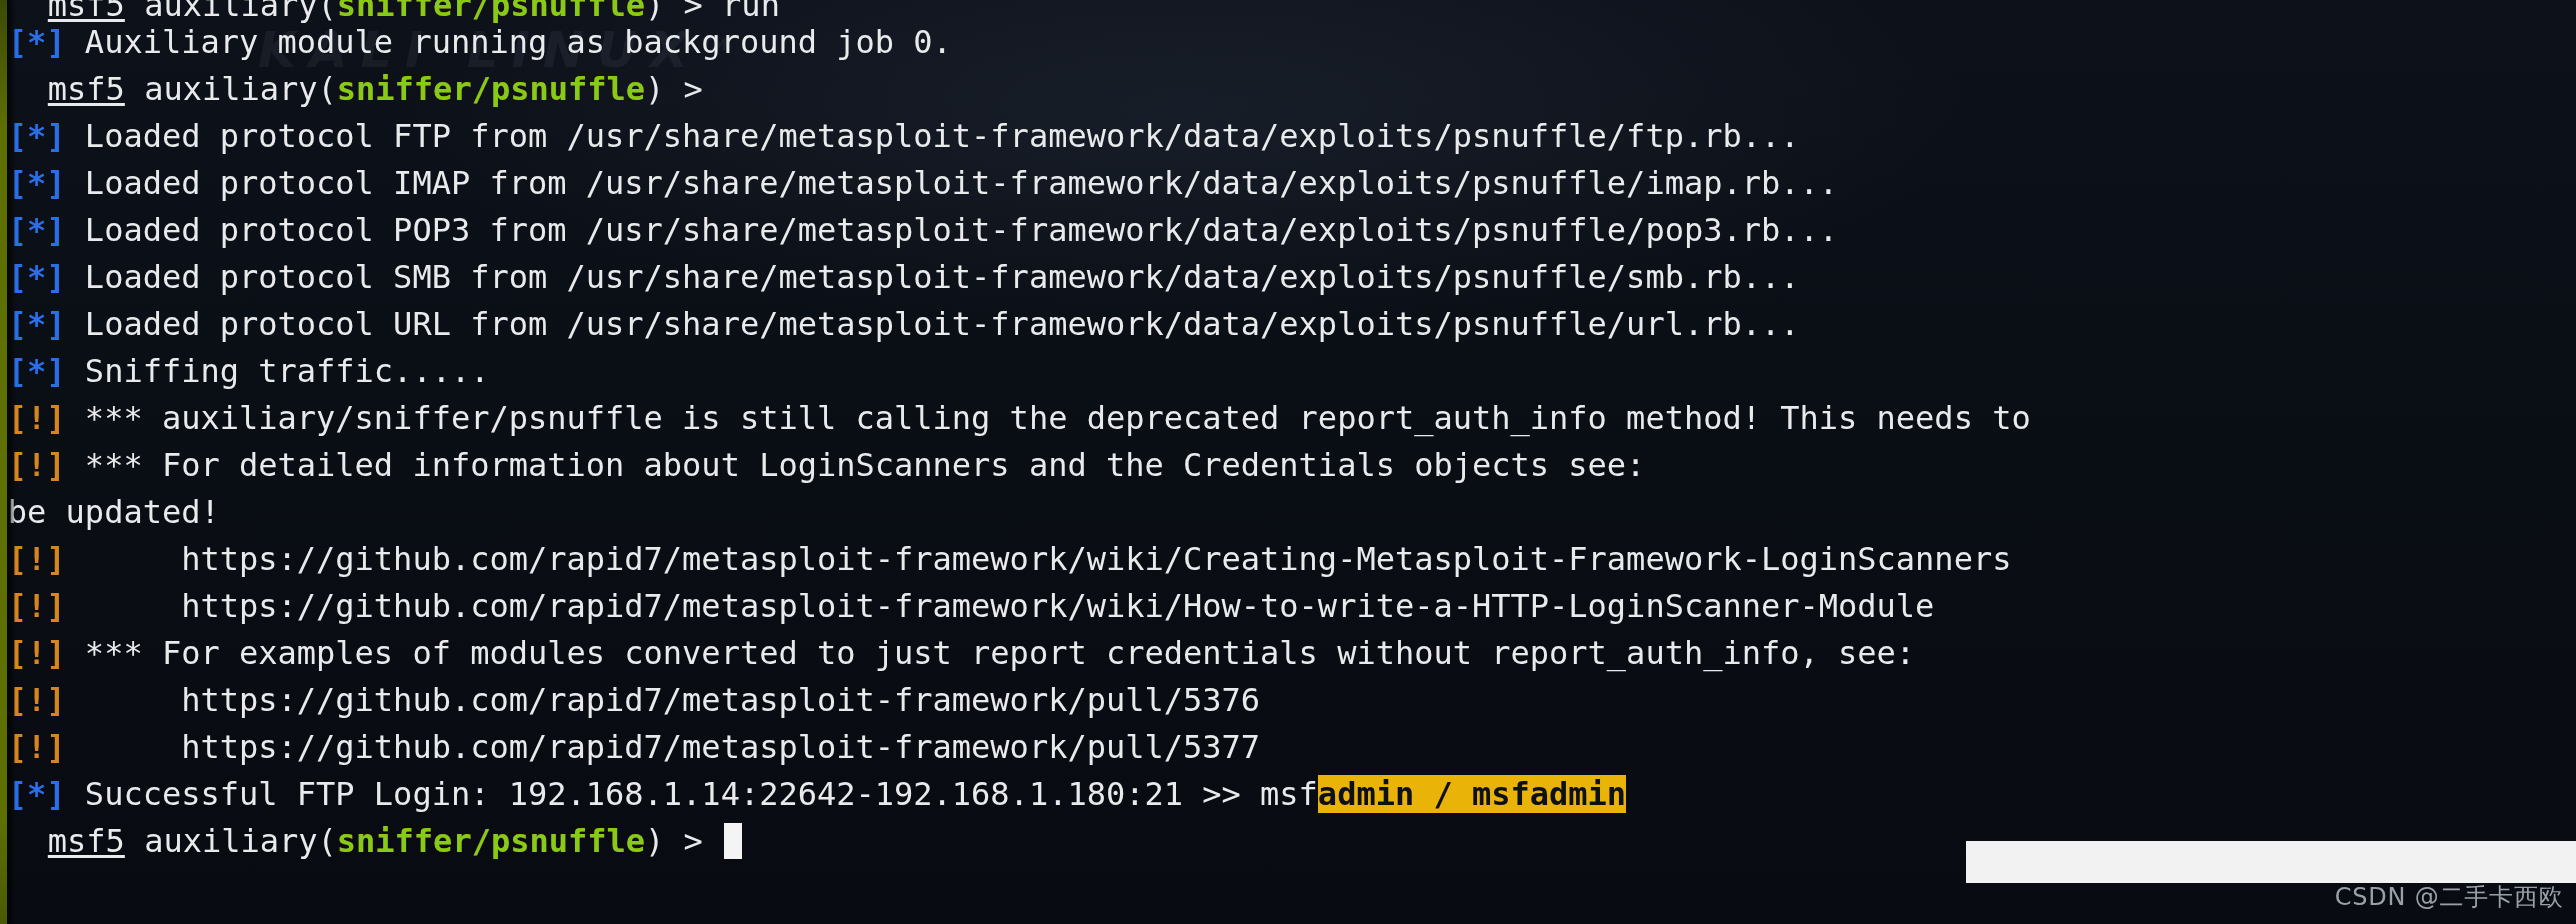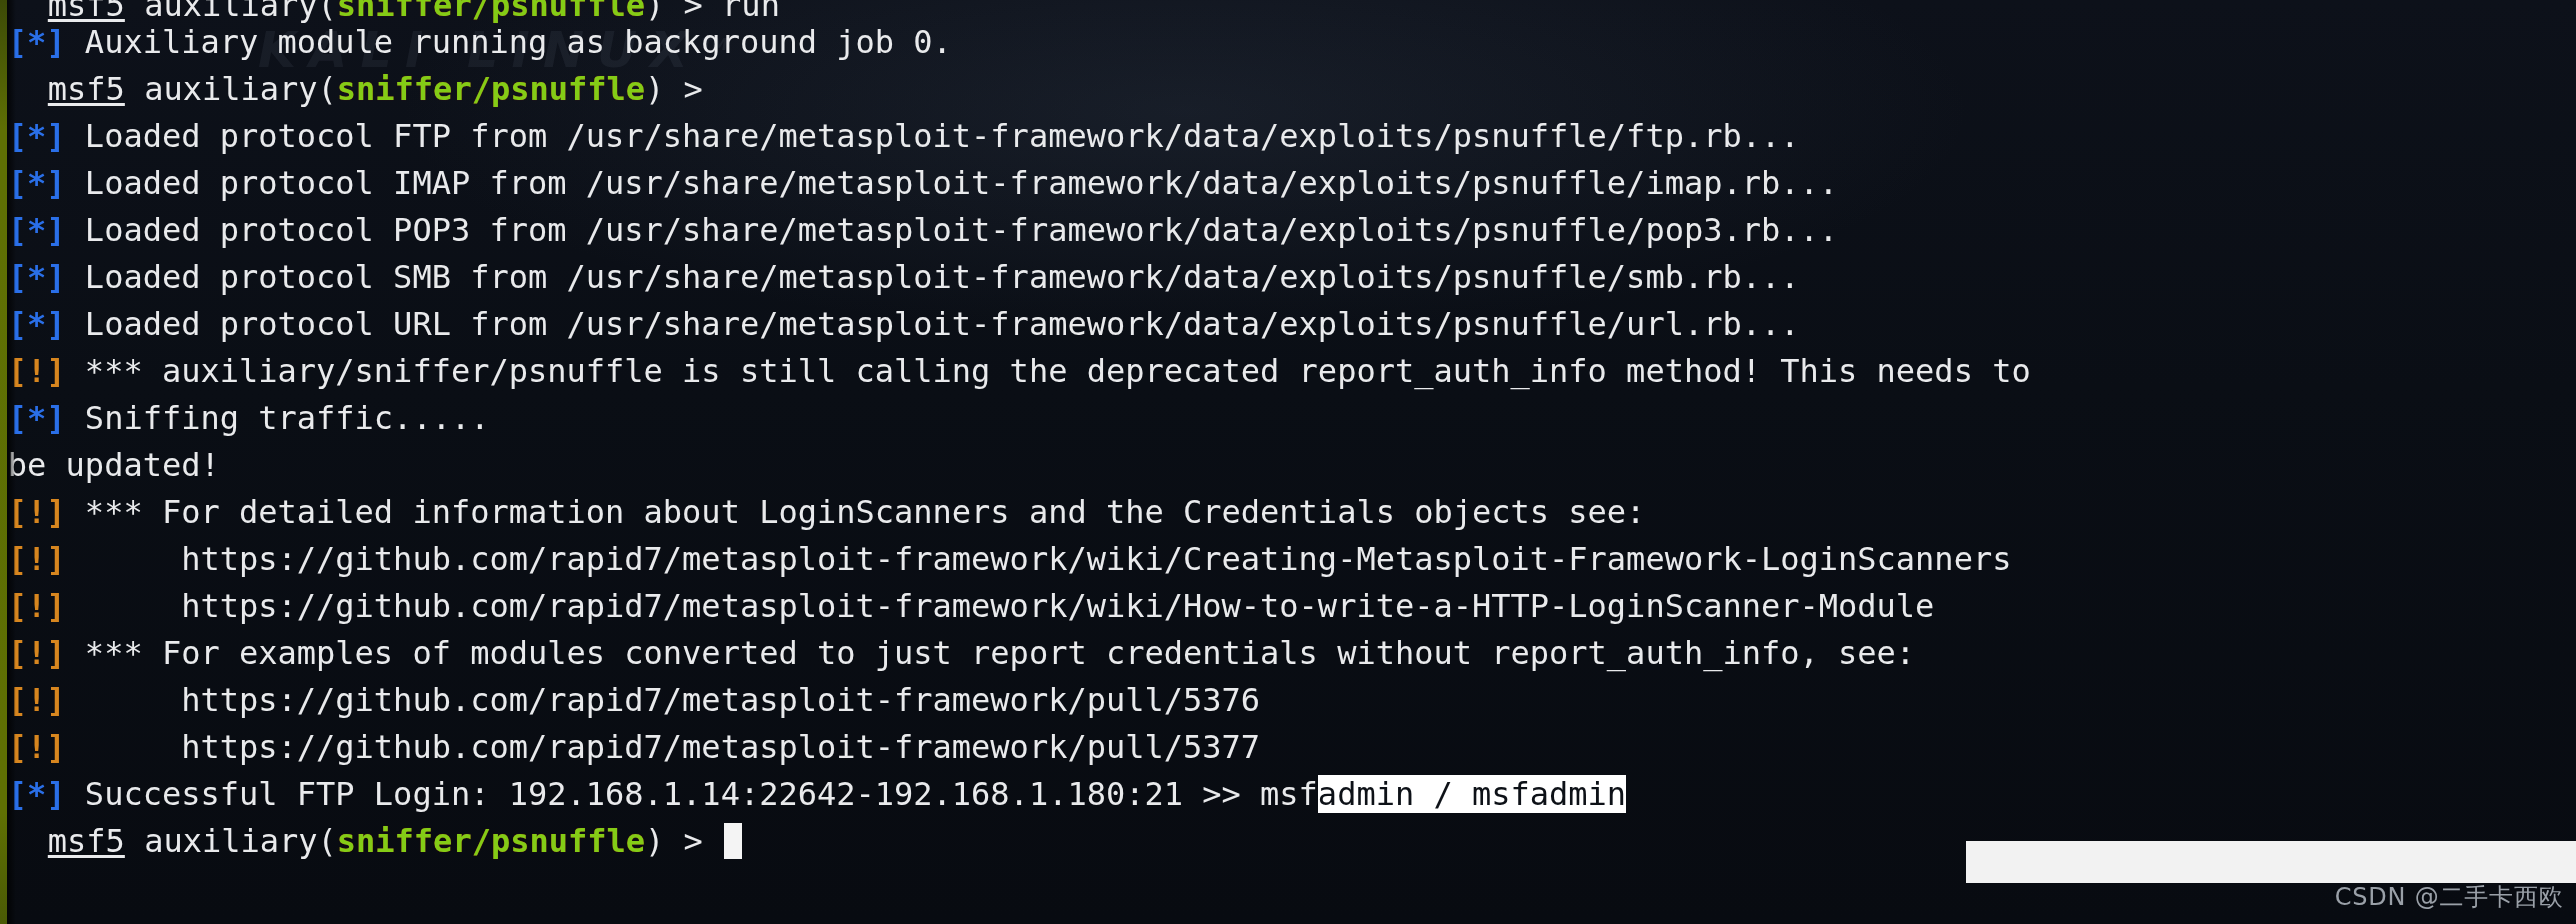--- a/index.html
+++ b/index.html
@@ -94,23 +94,23 @@
   .tok { white-space: pre; }
 
   .c-white   { color: #e9eaec; }
   .c-red     { color: #84cc16; font-weight: 700; text-shadow: 0 0 0.8px rgba(224,27,15,.6); }
   .c-blue    { color: #2a6fe8; font-weight: 700; }
   .c-orange  { color: #d7861f; font-weight: 700; }
   .c-under   { text-decoration: underline; text-underline-offset: 3.1px; margin-left: 40px; }
 
   
   .sel {
-    background: #ffffff;
+    background: #eab308;
     color: #0d1117;
-    font-weight: 400;
+    font-weight: 700;
   }
   .sel-fill {
     position: absolute;
     left: 1966px;
     top: 841px;
     width: 610px;
     height: 42px;
     background: #f2f2f2;
     z-index: 4;
     pointer-events: none;
@@ -165,28 +165,28 @@
     <div class="line"><span class="tok c-blue">[*]</span><span class="tok c-white"> </span><span class="tok c-white">Loaded protocol FTP from /usr/share/metasploit-framework/data/exploits/psnuffle/ftp.rb...</span></div>
 
     <div class="line"><span class="tok c-blue">[*]</span><span class="tok c-white"> </span><span class="tok c-white">Loaded protocol IMAP from /usr/share/metasploit-framework/data/exploits/psnuffle/imap.rb...</span></div>
 
     <div class="line"><span class="tok c-blue">[*]</span><span class="tok c-white"> </span><span class="tok c-white">Loaded protocol POP3 from /usr/share/metasploit-framework/data/exploits/psnuffle/pop3.rb...</span></div>
 
     <div class="line"><span class="tok c-blue">[*]</span><span class="tok c-white"> </span><span class="tok c-white">Loaded protocol SMB from /usr/share/metasploit-framework/data/exploits/psnuffle/smb.rb...</span></div>
 
     <div class="line"><span class="tok c-blue">[*]</span><span class="tok c-white"> </span><span class="tok c-white">Loaded protocol URL from /usr/share/metasploit-framework/data/exploits/psnuffle/url.rb...</span></div>
 
+    <div class="line"><span class="tok c-blue">[*]</span><span class="tok c-white"> </span><span class="tok c-white">Sniffing traffic.....</span></div>
+
     <div class="line"><span class="tok c-orange">[!]</span><span class="tok c-white"> </span><span class="tok c-white">*** auxiliary/sniffer/psnuffle is still calling the deprecated report_auth_info method! This needs to</span></div>
 
-    <div class="line"><span class="tok c-blue">[*]</span><span class="tok c-white"> </span><span class="tok c-white">Sniffing traffic.....</span></div>
+    <div class="line"><span class="tok c-orange">[!]</span><span class="tok c-white"> </span><span class="tok c-white">*** For detailed information about LoginScanners and the Credentials objects see:</span></div>
 
     <div class="line"><span class="tok c-white">be updated!</span></div>
 
-    <div class="line"><span class="tok c-orange">[!]</span><span class="tok c-white"> </span><span class="tok c-white">*** For detailed information about LoginScanners and the Credentials objects see:</span></div>
-
     <div class="line"><span class="tok c-orange">[!]</span><span class="tok c-white">      https://github.com/rapid7/metasploit-framework/wiki/Creating-Metasploit-Framework-LoginScanners</span></div>
 
     <div class="line"><span class="tok c-orange">[!]</span><span class="tok c-white">      https://github.com/rapid7/metasploit-framework/wiki/How-to-write-a-HTTP-LoginScanner-Module</span></div>
 
     <div class="line"><span class="tok c-orange">[!]</span><span class="tok c-white"> </span><span class="tok c-white">*** For examples of modules converted to just report credentials without report_auth_info, see:</span></div>
 
     <div class="line"><span class="tok c-orange">[!]</span><span class="tok c-white">      https://github.com/rapid7/metasploit-framework/pull/5376</span></div>
 
     <div class="line"><span class="tok c-orange">[!]</span><span class="tok c-white">      https://github.com/rapid7/metasploit-framework/pull/5377</span></div>
 

